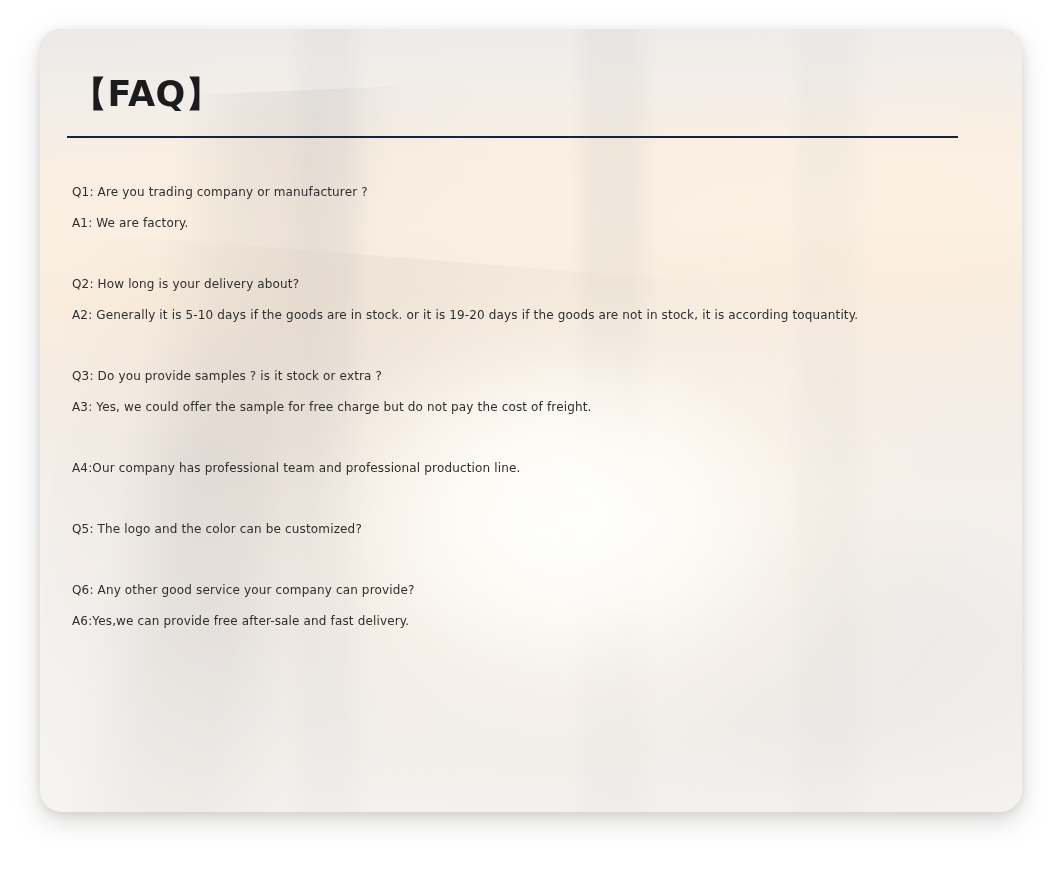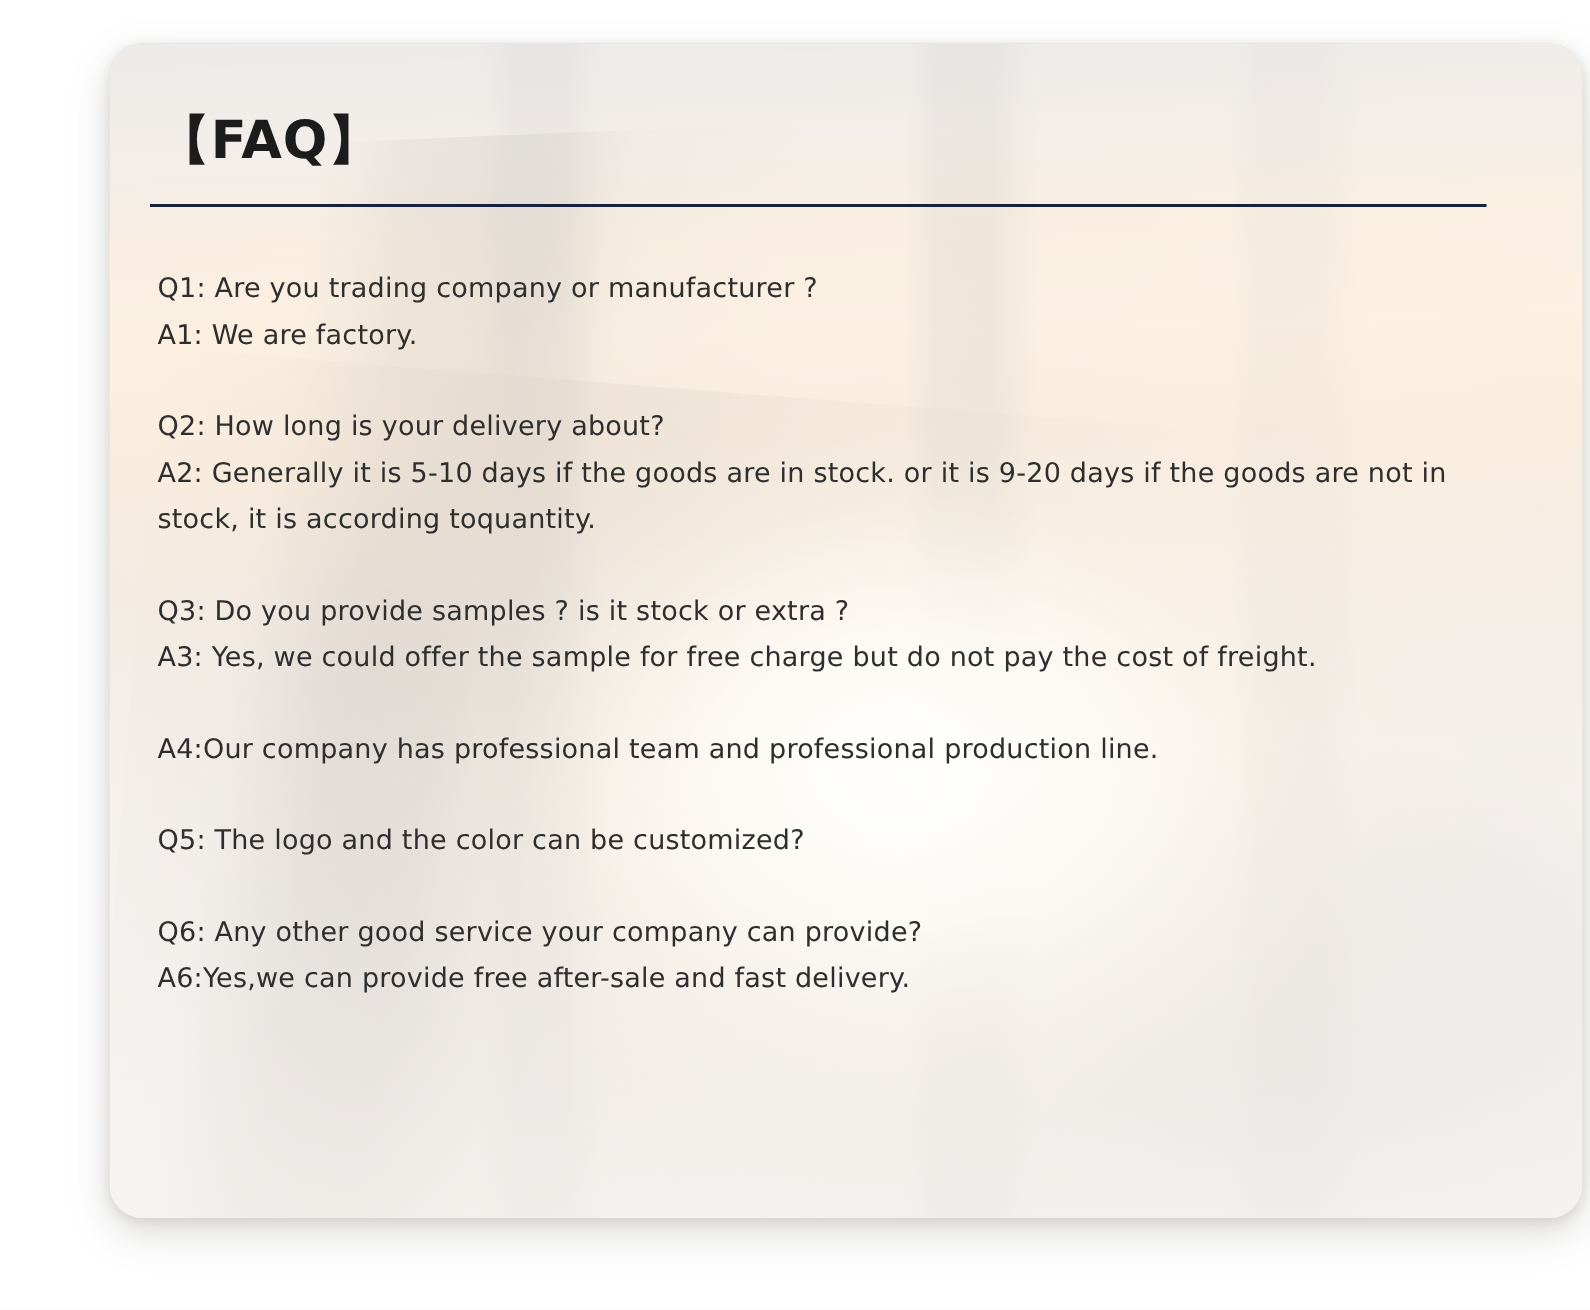--- a/index.html
+++ b/index.html
@@ -12,21 +12,20 @@
     height: 873px;
     font-family: "DejaVu Sans", "Liberation Sans", sans-serif;
     overflow: hidden;
   }
 
   .page {
     position: relative;
     width: 1024px;
     height: 873px;
     background: #ffffff;
-    margin-left: 33px;
   }
 
   
   .faq-card {
     position: absolute;
     left: 40px;
     top: 29px;
     width: 982px;
     height: 783px;
     border-radius: 22px;
@@ -185,21 +184,21 @@
     top: 148px;
     width: 916px;
   }
 
   .qa-block {
     margin-bottom: 30px;
   }
   .qa-block:last-child { margin-bottom: 0; }
 
   .qa-line {
-    font-size: 18px;
+    font-size: 12px;
     line-height: 31px;
     color: #2f2e2e;
     letter-spacing: 0.15px;
   }
 </style>
 </head>
 <body>
 
 <div class="page">
 
@@ -225,21 +224,21 @@
 
       <div class="qa-list">
 
         <div class="qa-block">
           <div class="qa-line">Q1: Are you trading company or manufacturer ?</div>
           <div class="qa-line">A1: We are factory.</div>
         </div>
 
         <div class="qa-block">
           <div class="qa-line">Q2: How long is your delivery about?</div>
-          <div class="qa-line">A2: Generally it is 5-10 days if the goods are in stock. or it is 9-20 days if the goods are not in stock, it is according toquantity.</div>
+          <div class="qa-line">A2: Generally it is 5-10 days if the goods are in stock. or it is 19-20 days if the goods are not in stock, it is according toquantity.</div>
         </div>
 
         <div class="qa-block">
           <div class="qa-line">Q3: Do you provide samples ? is it stock or extra ?</div>
           <div class="qa-line">A3: Yes, we could offer the sample for free charge but do not pay the cost of freight.</div>
         </div>
 
         <div class="qa-block">
           <div class="qa-line">A4:Our company has professional team and professional production line.</div>
         </div>

